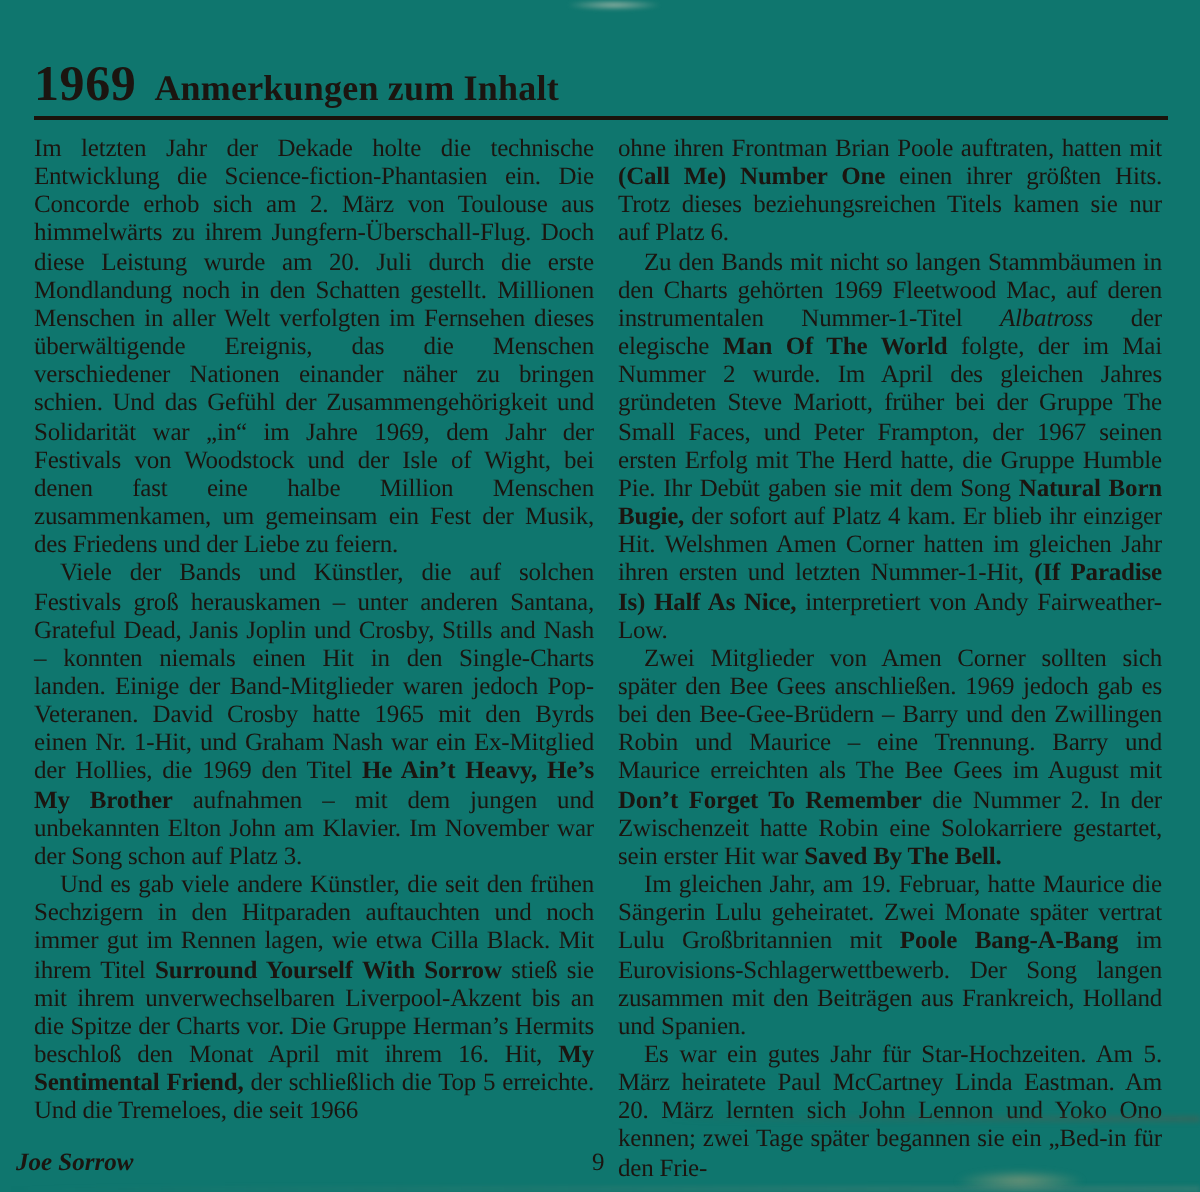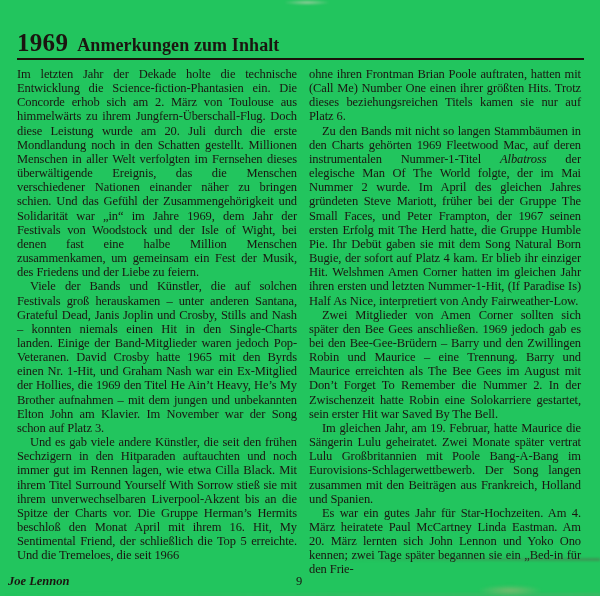--- a/index.html
+++ b/index.html
@@ -48,21 +48,21 @@
     line-height: 14.15px;
     text-align: justify;
     letter-spacing: -0.1px;
     hyphens: auto;
     -webkit-hyphens: auto;
   }
   .col-left  { width: 280px; }
   .col-right { width: 272px; }
   .col p { margin: 0; }
   .col p.indent { text-indent: 13px; }
-  .bold { font-weight: 400; }
+  .bold { font-weight: 700; }
   .italic { font-style: italic; }
 
   
   .ftr {
     position: absolute;
     left: 8px;
     right: 0;
     bottom: 7px;
     height: 15px;
     font-size: 12.5px;
@@ -97,48 +97,48 @@
   }
   .art-bottom-edge {
     left: 0; bottom: 0; width: 100%; height: 3px;
     background: linear-gradient(to right, rgba(150,142,128,0), rgba(150,142,128,0.22));
     filter: blur(1px);
   }
 </style>
 </head>
 <body>
 
-<div class="page" style="background: #22c55e; color: rgb(27, 21, 16);">
+<div class="page" style="background: #0f766e; color: rgb(27, 21, 16);">
   <div class="content">
 
     <div class="hdr">
       <span class="hdr-year">1969</span>
       <span class="hdr-title">Anmerkungen zum Inhalt</span>
     </div>
     <div class="rule" style="border-top-color: rgb(26, 19, 11);"></div>
 
     <div class="columns">
       <div class="col col-left">
           <p class=""><span>Im letzten Jahr der Dekade holte die technische Entwicklung die Science-fiction-Phantasien ein. Die Concorde erhob sich am 2. März von Toulouse aus himmelwärts zu ihrem Jungfern-Überschall-Flug. Doch diese Leistung wurde am 20. Juli durch die erste Mondlandung noch in den Schatten gestellt. Millionen Menschen in aller Welt verfolgten im Fernsehen dieses überwältigende Ereignis, das die Menschen verschiedener Nationen einander näher zu bringen schien. Und das Gefühl der Zusammengehörigkeit und Solidarität war „in“ im Jahre 1969, dem Jahr der Festivals von Woodstock und der Isle of Wight, bei denen fast eine halbe Million Menschen zusammenkamen, um gemeinsam ein Fest der Musik, des Friedens und der Liebe zu feiern.</span></p>
           <p class="indent"><span>Viele der Bands und Künstler, die auf solchen Festivals groß herauskamen – unter anderen Santana, Grateful Dead, Janis Joplin und Crosby, Stills and Nash – konnten niemals einen Hit in den Single-Charts landen. Einige der Band-Mitglieder waren jedoch Pop-Veteranen. David Crosby hatte 1965 mit den Byrds einen Nr. 1-Hit, und Graham Nash war ein Ex-Mitglied der Hollies, die 1969 den Titel </span><span class="bold">He Ain’t Heavy, He’s My Brother</span><span> aufnahmen – mit dem jungen und unbekannten Elton John am Klavier. Im November war der Song schon auf Platz 3.</span></p>
           <p class="indent"><span>Und es gab viele andere Künstler, die seit den frühen Sechzigern in den Hitparaden auftauchten und noch immer gut im Rennen lagen, wie etwa Cilla Black. Mit ihrem Titel </span><span class="bold">Surround Yourself With Sorrow</span><span> stieß sie mit ihrem unverwechselbaren Liverpool-Akzent bis an die Spitze der Charts vor. Die Gruppe Herman’s Hermits beschloß den Monat April mit ihrem 16. Hit, </span><span class="bold">My Sentimental Friend,</span><span> der schließlich die Top 5 erreichte. Und die Tremeloes, die seit 1966</span></p>
         </div>
       <div class="col col-right">
           <p class=""><span>ohne ihren Frontman Brian Poole auftraten, hatten mit </span><span class="bold">(Call Me) Number One</span><span> einen ihrer größten Hits. Trotz dieses beziehungsreichen Titels kamen sie nur auf Platz 6.</span></p>
           <p class="indent"><span>Zu den Bands mit nicht so langen Stammbäumen in den Charts gehörten 1969 Fleetwood Mac, auf deren instrumentalen Nummer-1-Titel </span><span class="italic">Albatross</span><span> der elegische </span><span class="bold">Man Of The World</span><span> folgte, der im Mai Nummer 2 wurde. Im April des gleichen Jahres gründeten Steve Mariott, früher bei der Gruppe The Small Faces, und Peter Frampton, der 1967 seinen ersten Erfolg mit The Herd hatte, die Gruppe Humble Pie. Ihr Debüt gaben sie mit dem Song </span><span class="bold">Natural Born Bugie,</span><span> der sofort auf Platz 4 kam. Er blieb ihr einziger Hit. Welshmen Amen Corner hatten im gleichen Jahr ihren ersten und letzten Nummer-1-Hit, </span><span class="bold">(If Paradise Is) Half As Nice,</span><span> interpretiert von Andy Fairweather-Low.</span></p>
           <p class="indent"><span>Zwei Mitglieder von Amen Corner sollten sich später den Bee Gees anschließen. 1969 jedoch gab es bei den Bee-Gee-Brüdern – Barry und den Zwillingen Robin und Maurice – eine Trennung. Barry und Maurice erreichten als The Bee Gees im August mit </span><span class="bold">Don’t Forget To Remember</span><span> die Nummer 2. In der Zwischenzeit hatte Robin eine Solokarriere gestartet, sein erster Hit war </span><span class="bold">Saved By The Bell.</span></p>
           <p class="indent"><span>Im gleichen Jahr, am 19. Februar, hatte Maurice die Sängerin Lulu geheiratet. Zwei Monate später vertrat Lulu Großbritannien mit </span><span class="bold">Poole Bang-A-Bang</span><span> im Eurovisions-Schlagerwettbewerb. Der Song langen zusammen mit den Beiträgen aus Frankreich, Holland und Spanien.</span></p>
-          <p class="indent"><span>Es war ein gutes Jahr für Star-Hochzeiten. Am 4. März heiratete Paul McCartney Linda Eastman. Am 20. März lernten sich John Lennon und Yoko Ono kennen; zwei Tage später begannen sie ein „Bed-in für den Frie-</span></p>
+          <p class="indent"><span>Es war ein gutes Jahr für Star-Hochzeiten. Am 5. März heiratete Paul McCartney Linda Eastman. Am 20. März lernten sich John Lennon und Yoko Ono kennen; zwei Tage später begannen sie ein „Bed-in für den Frie-</span></p>
         </div>
     </div>
 
   </div>
 
   <div class="ftr">
-    <span class="ftr-artist">Joe Lennon</span>
+    <span class="ftr-artist">Joe Sorrow</span>
     <span class="ftr-page">9</span>
   </div>
 
   <div class="artifact art-top-smudge"></div>
   <div class="artifact art-right-streak"></div>
   <div class="artifact art-bottom-smudge"></div>
   <div class="artifact art-bottom-edge"></div>
 </div>
 
 </body></html>

